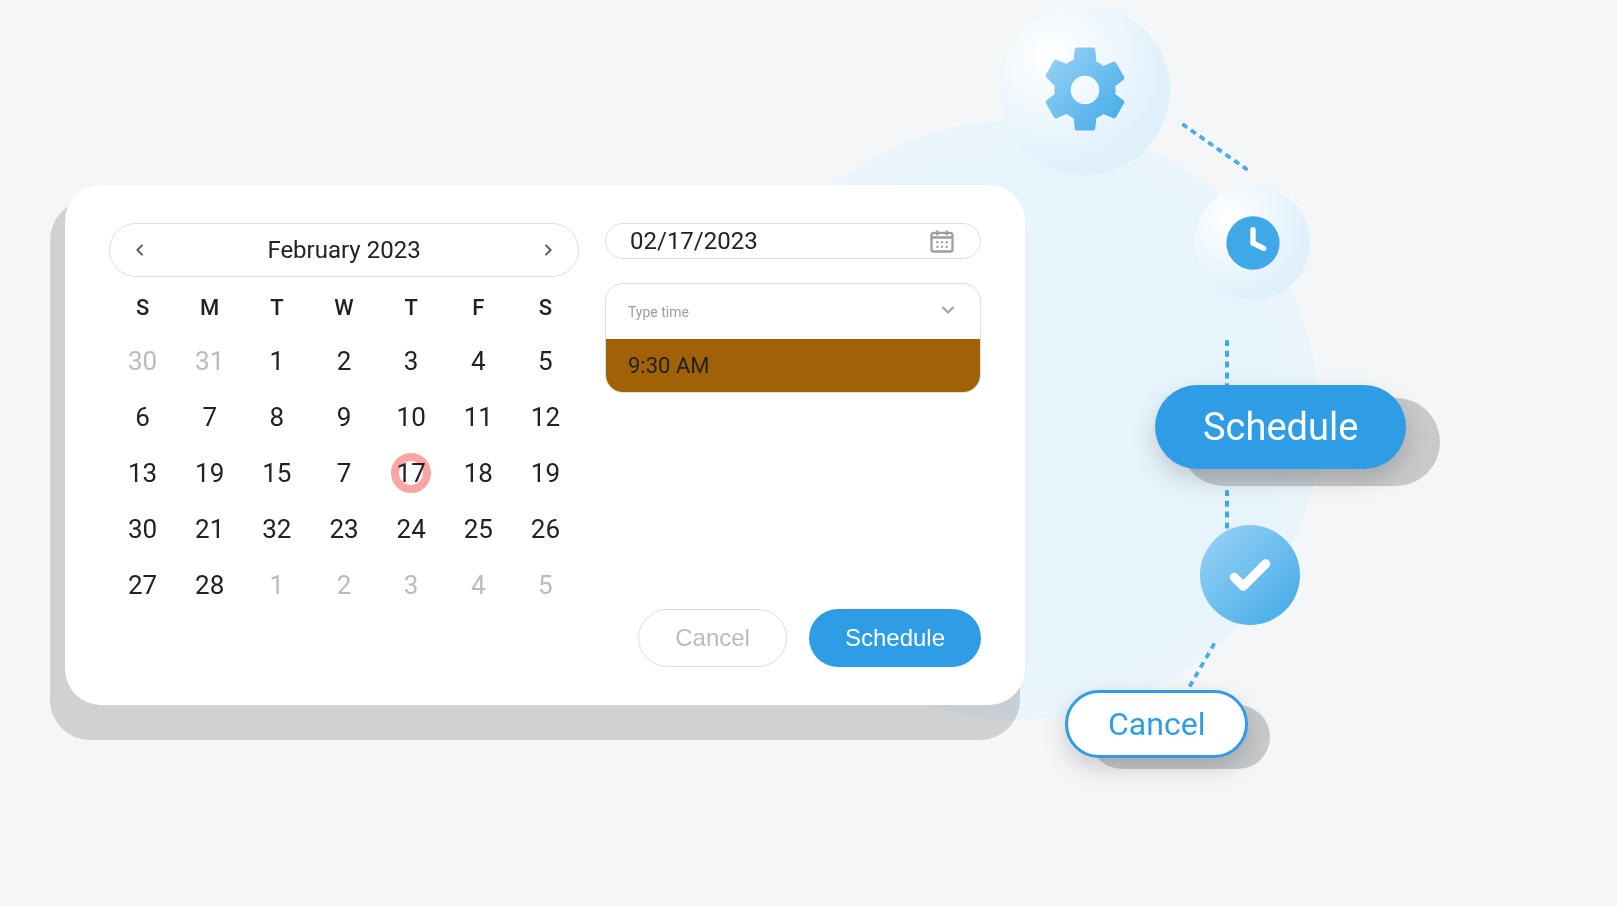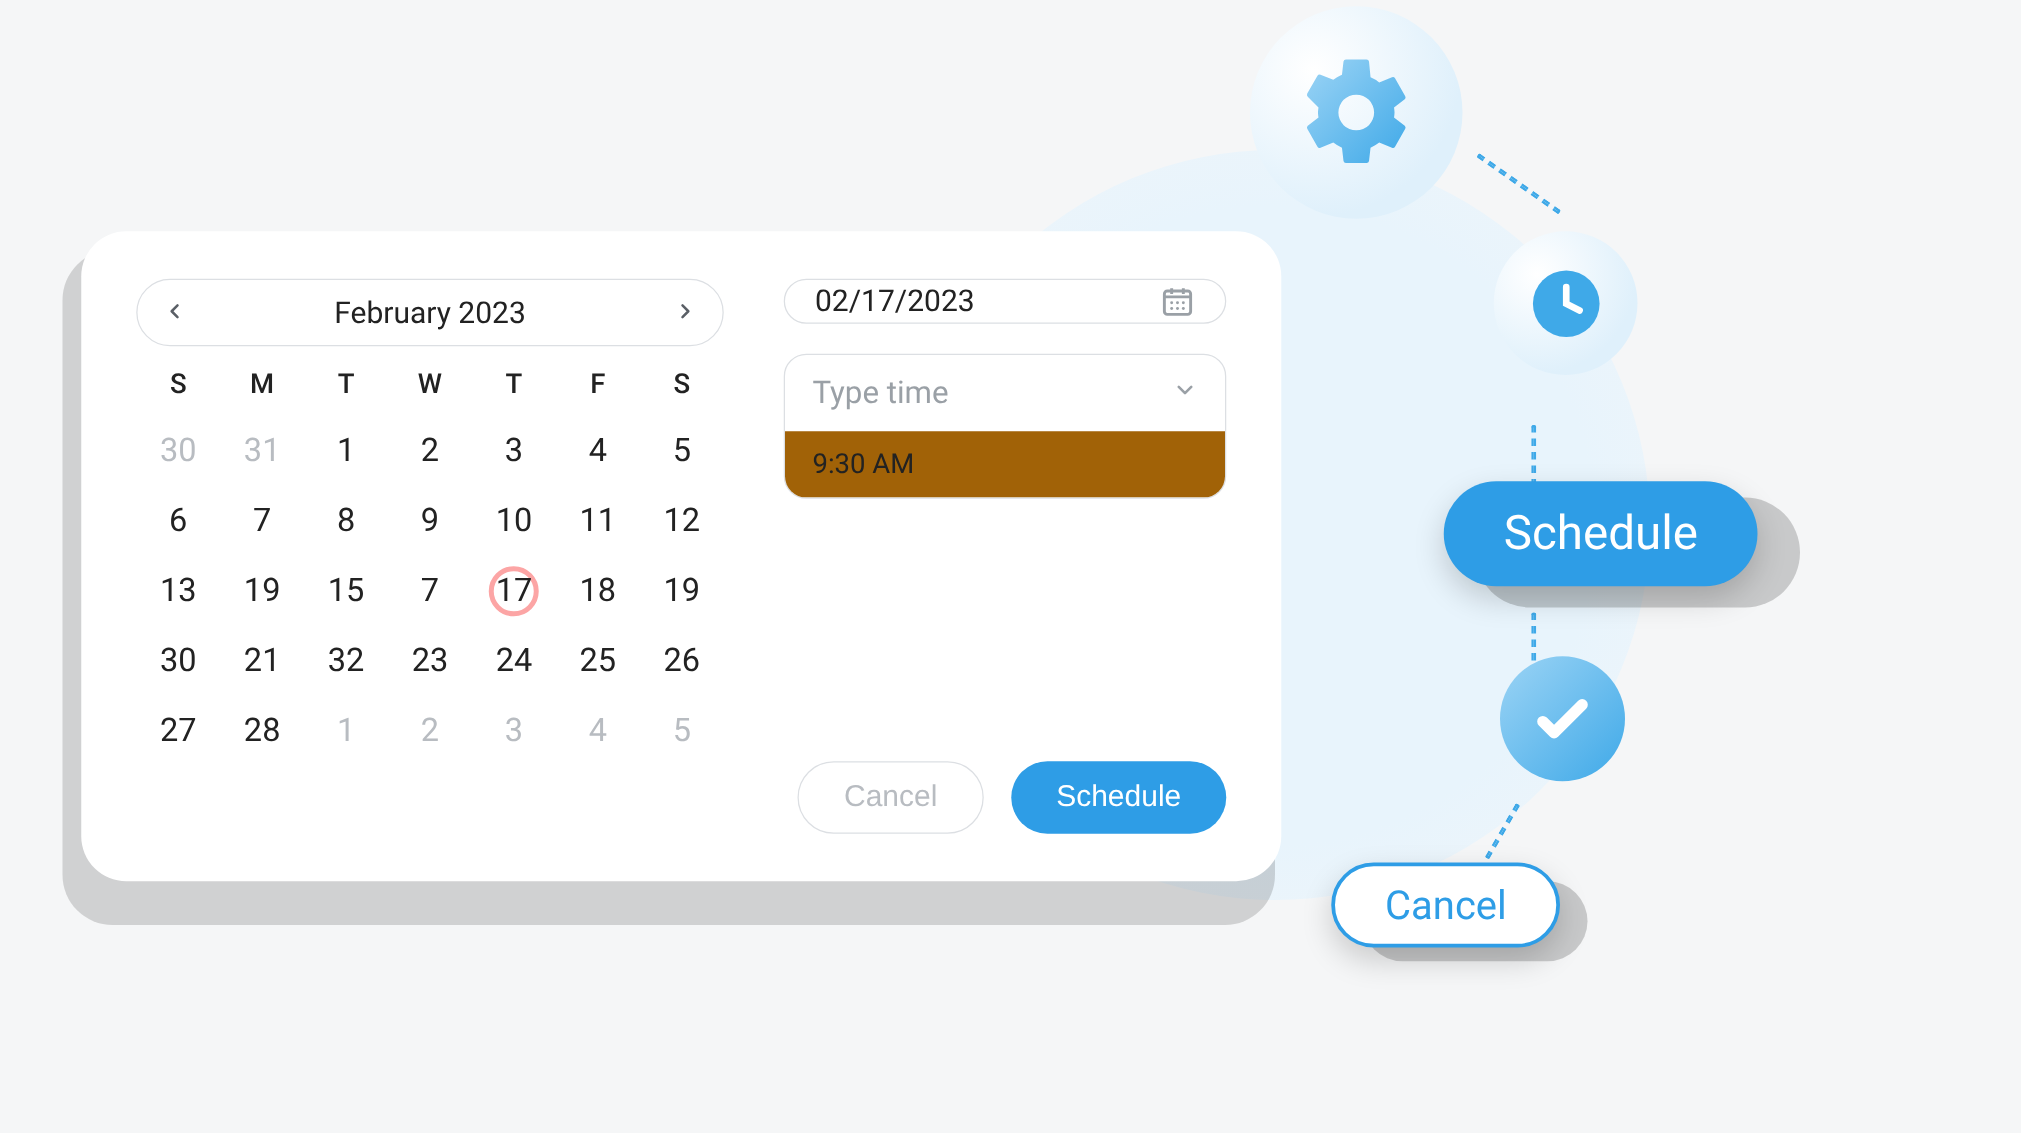--- a/index.html
+++ b/index.html
@@ -107,21 +107,21 @@
 }
 .card {
   position: absolute;
   top: 185px; left: 65px;
   width: 960px; height: 520px;
   background: #fff;
   border-radius: 36px;
   z-index: 2;
   padding: 38px 44px;
   display: flex;
-  gap: 48px;
+  gap: 26px;
 }
 
 
 .cal-col { flex: 0 0 470px; }
 .month-nav {
   border: 1px solid #dcdfe3;
   border-radius: 40px;
   height: 54px;
   display: flex;
   align-items: center;
@@ -156,21 +156,21 @@
   font-size: 26px;
   color: #222;
   height: 42px;
   display: flex;
   align-items: center;
   justify-content: center;
   cursor: pointer;
 }
 .cal-grid .day.other { color: #b8bcc1; }
 .cal-grid .day.selected span {
-  border: 4px solid #fca5a5;
+  border: 8px solid #fca5a5;
   border-radius: 50%;
   width: 40px; height: 40px;
   display: inline-flex;
   align-items: center; justify-content: center;
 }
 
 
 .right-col { flex: 1; display: flex; flex-direction: column; }
 .date-pill {
   border: 1px solid #dcdfe3;
@@ -189,21 +189,21 @@
 .time-box {
   border: 1px solid #dcdfe3;
   border-radius: 18px;
   overflow: hidden;
 }
 .time-head {
   display: flex;
   align-items: center;
   justify-content: space-between;
   padding: 16px 22px;
-  font-size: 25px;
+  font-size: 14px;
   color: #9aa0a6;
 }
 .time-opt {
   padding: 14px 22px;
   font-size: 22px;
   color: #222;
   cursor: pointer;
 }
 .time-opt.sel { background: #a16207; }
 

